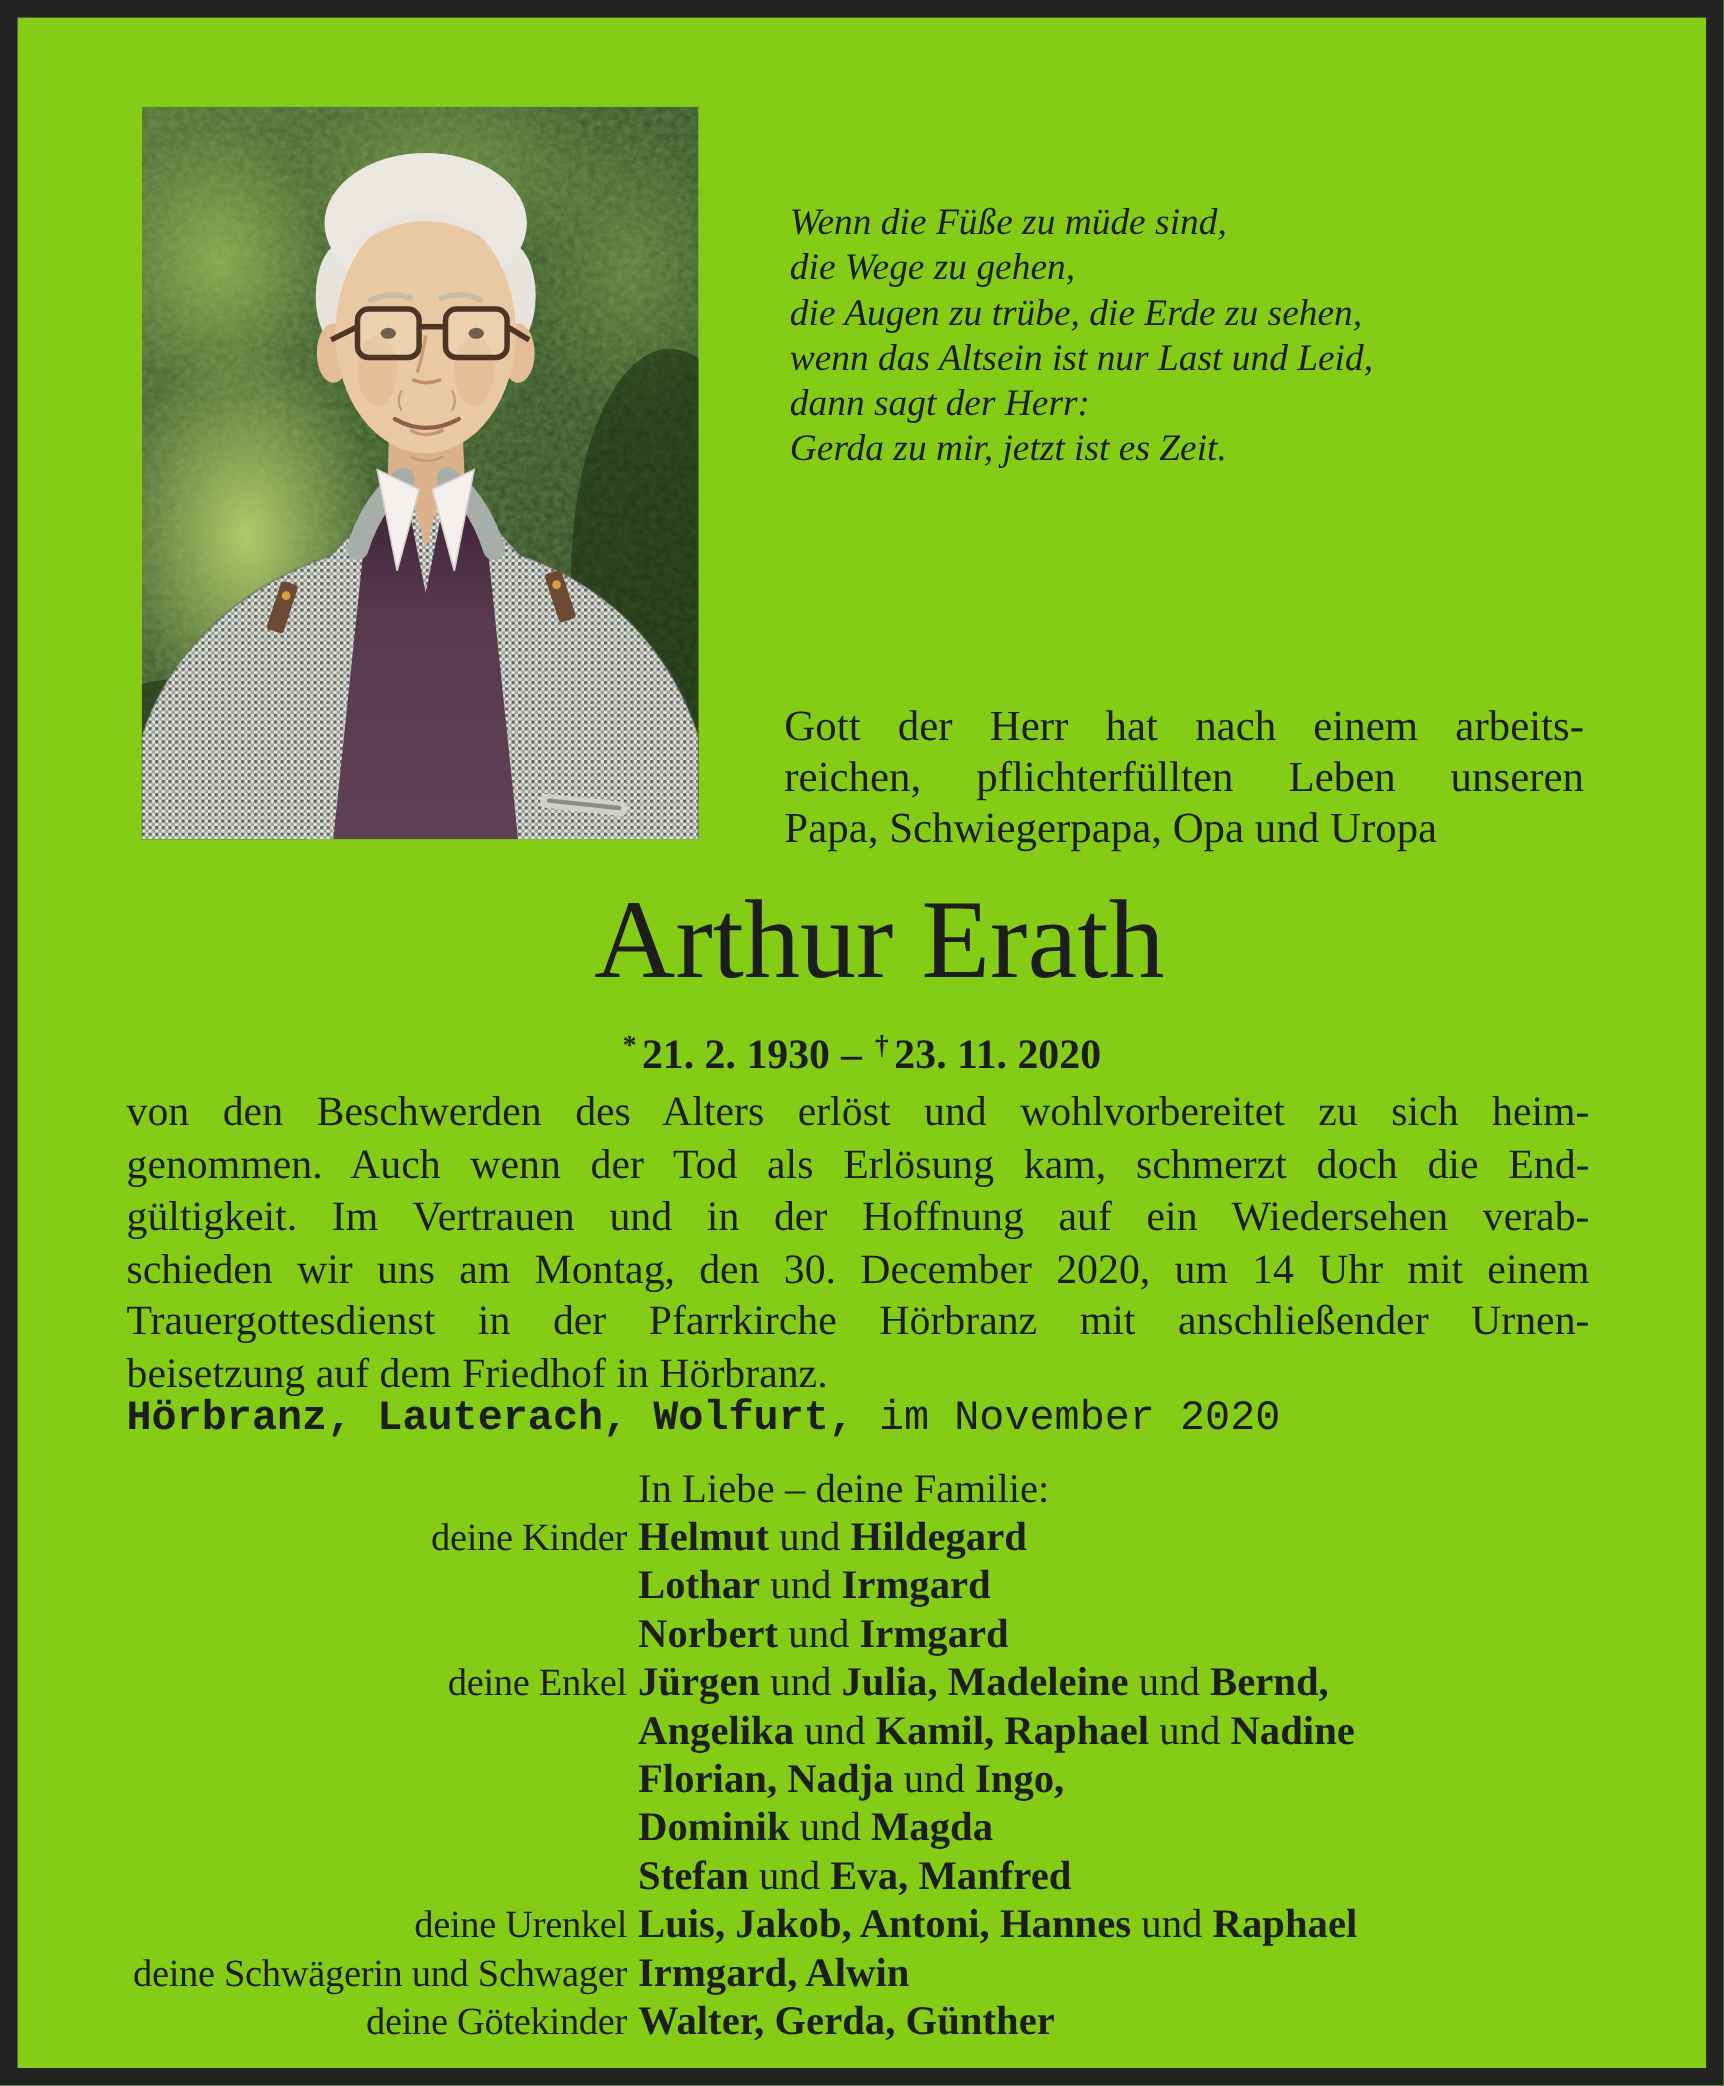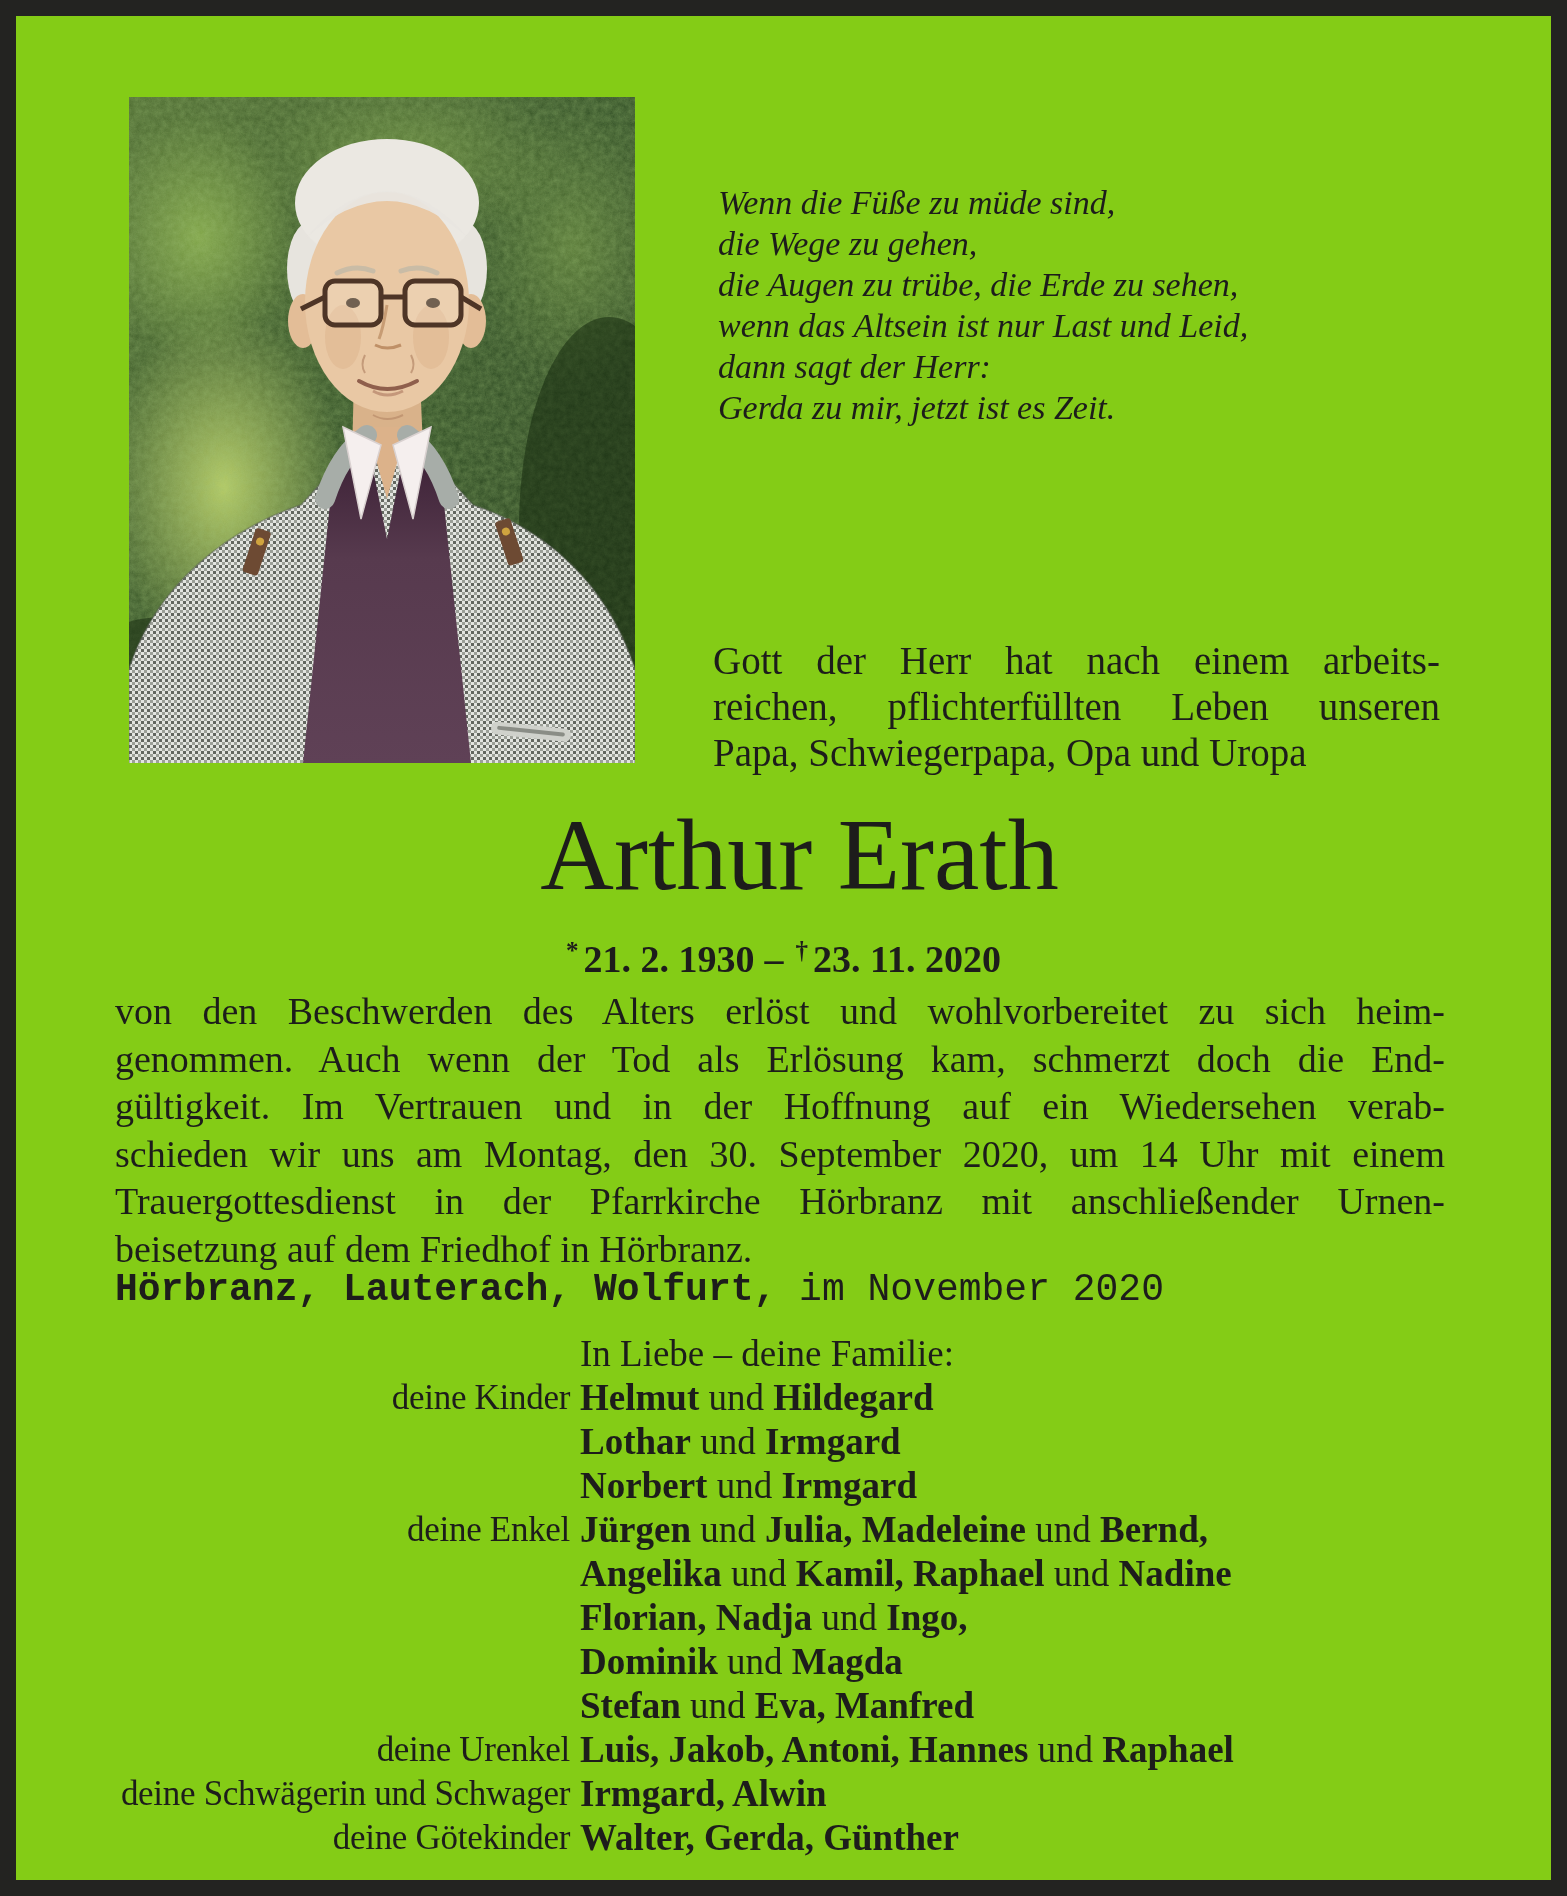--- a/index.html
+++ b/index.html
@@ -186,21 +186,21 @@
   <h1 class="name">Arthur Erath</h1>
 
   <div class="dates">
     <span class="sym sym-b">*</span><span>21. 2. 1930</span><span class="sep">–</span><span class="sym sym-d">†</span><span>23. 11. 2020</span>
   </div>
 
   <div class="announce">
     <div class="jl">von den Beschwerden des Alters erlöst und wohlvorbereitet zu sich heim-</div>
     <div class="jl">genommen. Auch wenn der Tod als Erlösung kam, schmerzt doch die End-</div>
     <div class="jl">gültigkeit. Im Vertrauen und in der Hoffnung auf ein Wiedersehen verab-</div>
-    <div class="jl">schieden wir uns am Montag, den 30. September 2020, um 14 Uhr mit einem</div>
+    <div class="jl">schieden wir uns am Montag, den 30. December 2020, um 14 Uhr mit einem</div>
     <div class="jl">Trauergottesdienst in der Pfarrkirche Hörbranz mit anschließender Urnen-</div>
     <div class="jl-end">beisetzung auf dem Friedhof in Hörbranz.</div>
   </div>
 
   <div class="place">
     <span class="b">Hörbranz, Lauterach, Wolfurt,</span><span> im November 2020</span>
   </div>
 
   <div class="family">
     <div class="fl"></div>

